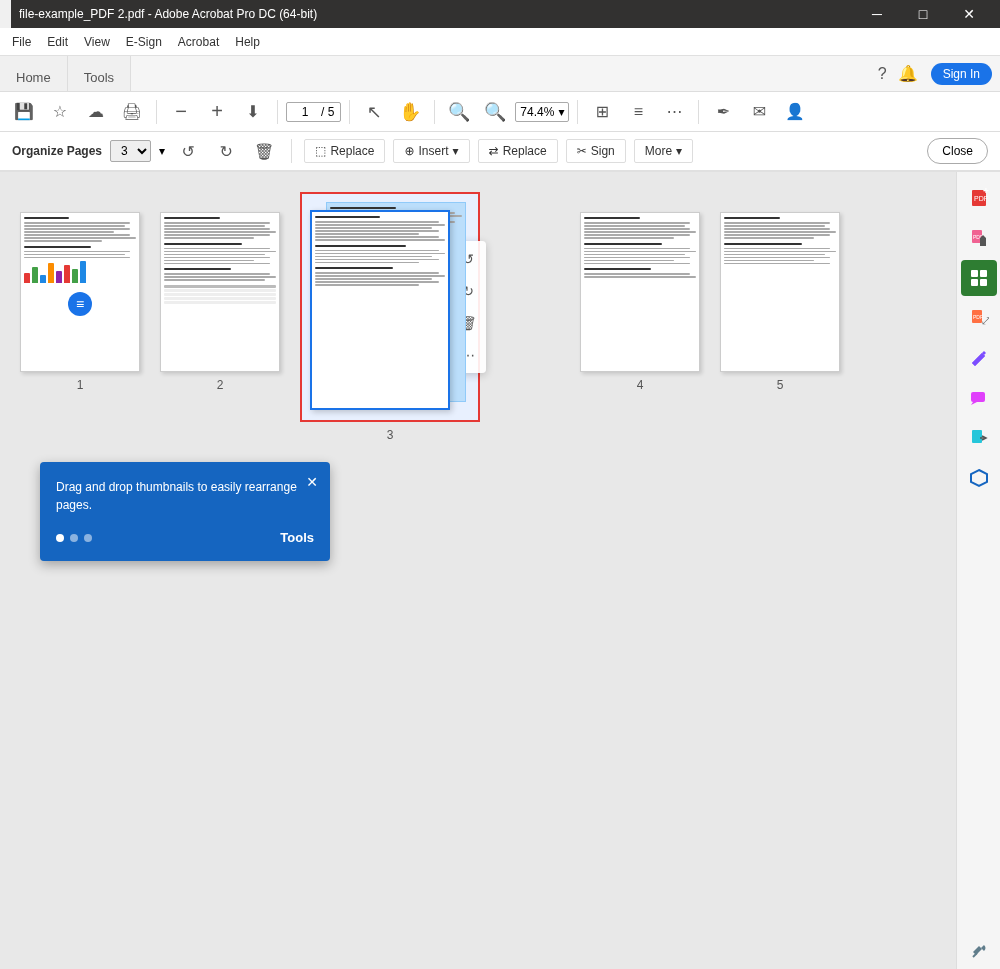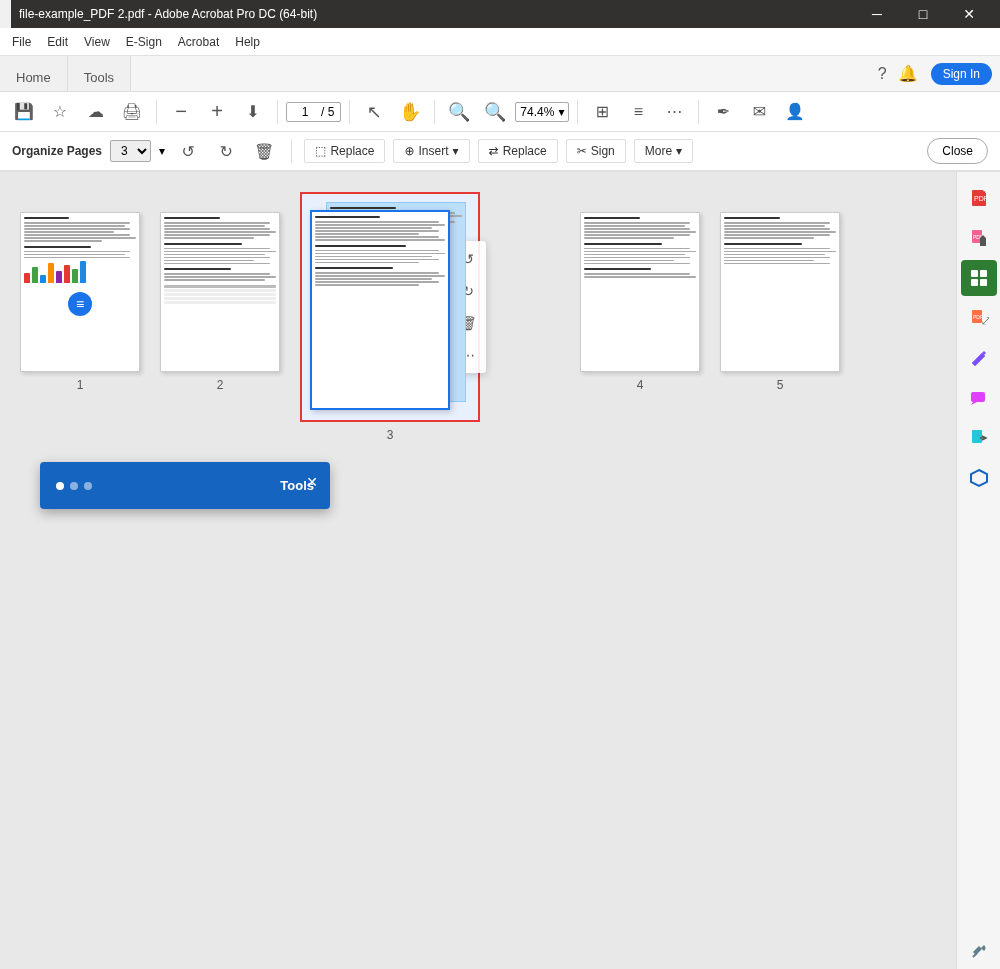--- a/index.html
+++ b/index.html
@@ -579,20 +579,21 @@
           <div class="tl w95"></div>
             <div class="tl w80"></div>
             <div class="tl w95"></div>
         </div>
       </div>
       <span class="page-num">5</span>
     </div>
 
     <div class="reorder-tip">
       <div class="tip-close">✕</div>
+      <div class="reorder-tip-body">Drag and drop thumbnails to easily rearrange pages.</div>
       <div class="reorder-tip-footer">
         <div class="reorder-tip-dots">
           <div class="tip-dot active"></div>
           <div class="tip-dot"></div>
           <div class="tip-dot"></div>
         </div>
         <button class="tip-next">Tools</button>
       </div>
     </div>
 

